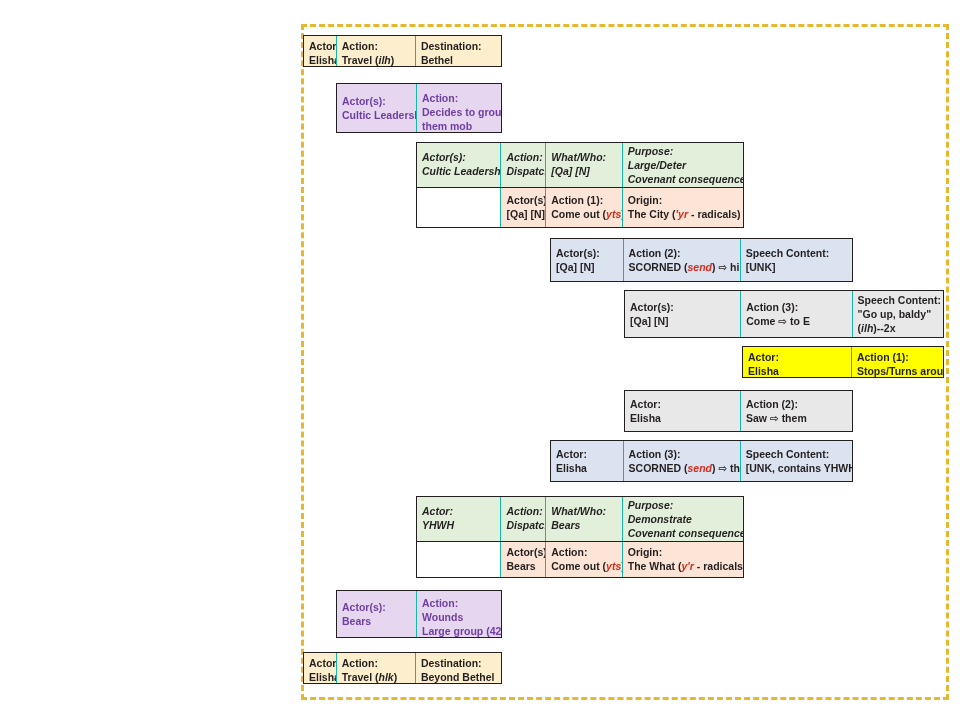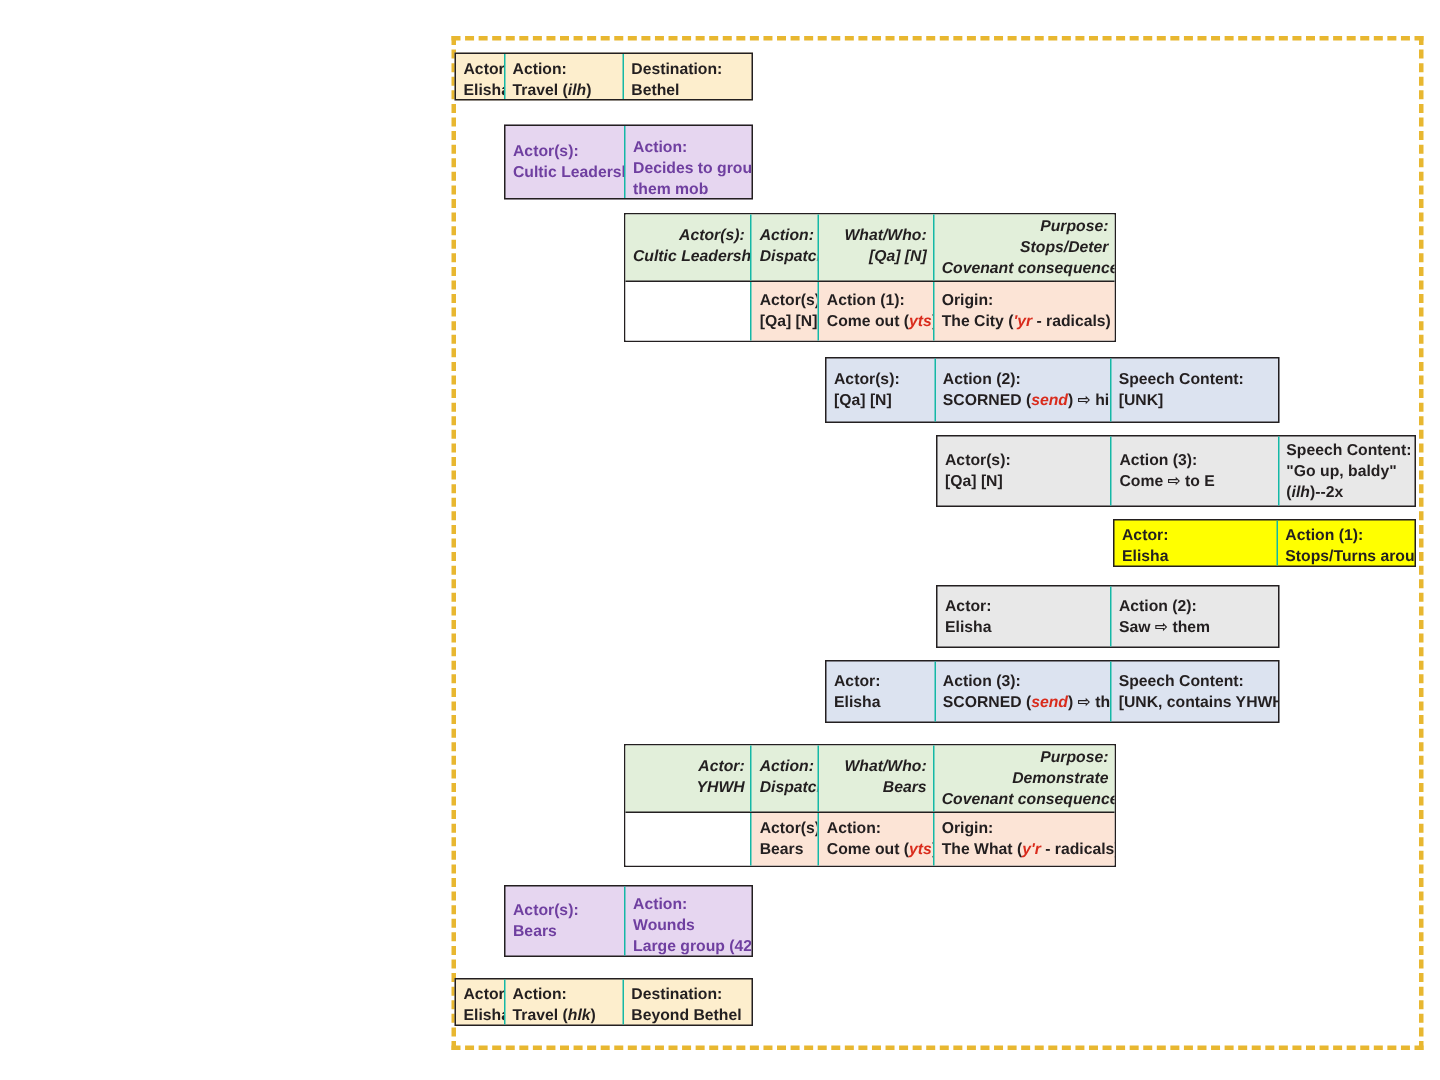--- a/index.html
+++ b/index.html
@@ -28,21 +28,21 @@
   .tan{background:#fdeecd;}
   .tan .cell{color:#231f20;}
   .purple{background:#e6d6f0;}
   .purple .cell{color:#6f3fa0;}
   .green{background:#e2efda;}
   .pink{background:#fce4d6;}
   .blue{background:#dce3f0;}
   .gray{background:#e8e8e8;}
   .yellow{background:#ffff00;}
   .white{background:#ffffff;}
-  .ital{font-style:italic;text-align:right;}
+  .ital{font-style:italic;}
   .red{color:#d92b1c;font-style:italic;}
   
   .tbl{position:absolute;box-sizing:border-box;border:1px solid #231f20;}
   .trow{display:flex;box-sizing:border-box;}
   .trow.top{border-bottom:1px solid #231f20;}
 </style>
 </head>
 <body>
 
 <div id="frame"></div>
@@ -83,21 +83,21 @@
     <div class="cell vsep" style="width:45px;padding-top:7px;">
       <span class="ln ital">Action:</span>
       <span class="ln ital">Dispatch</span>
     </div>
     <div class="cell vsep" style="width:77px;padding-top:7px;">
       <span class="ln ital">What/Who:</span>
       <span class="ln ital">[Qa] [N]</span>
     </div>
     <div class="cell vsep" style="width:122px;padding-top:1px;">
       <span class="ln ital">Purpose:</span>
-      <span class="ln ital">Stops/Deter</span>
+      <span class="ln ital">Large/Deter</span>
       <span class="ln ital">Covenant consequences</span>
     </div>
   </div>
   <div class="trow" style="height:39px;">
     <div class="cell white" style="width:84px;"></div>
     <div class="cell vsep pink" style="width:45px;padding-top:5px;">
       <span class="ln">Actor(s):</span>
       <span class="ln">[Qa] [N]</span>
     </div>
     <div class="cell vsep pink" style="width:77px;padding-top:5px;">

